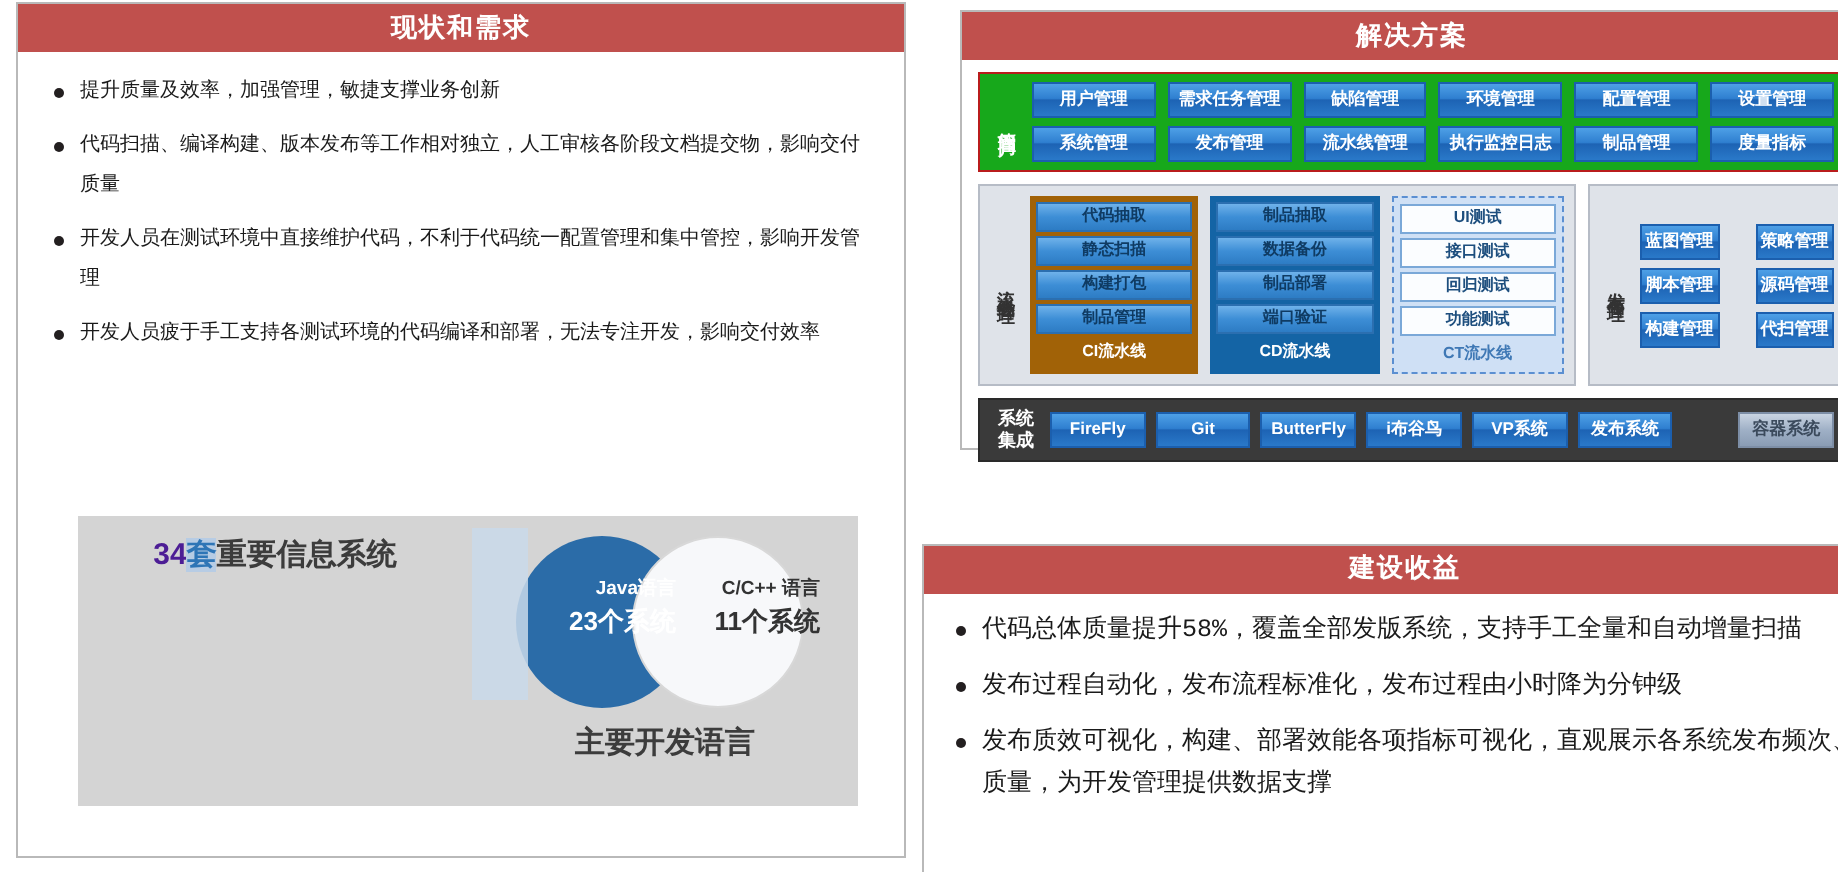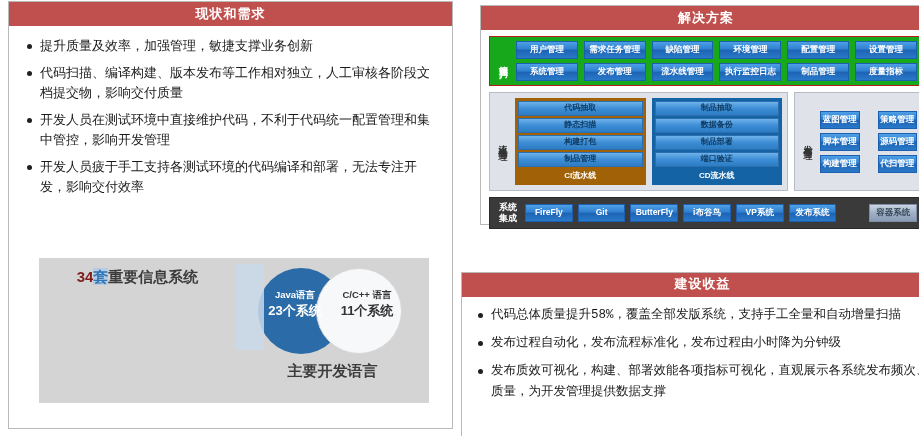--- a/index.html
+++ b/index.html
@@ -10,41 +10,41 @@
   .panel{position:absolute;background:#fff;border:1px solid #b9b9b9;box-sizing:border-box;}
   .panel-head{background:#c0504d;color:#fff;font-weight:bold;font-size:13px;
               text-align:center;line-height:24px;height:24px;letter-spacing:1px;}
 
   
   #panel-current{left:8px;top:1px;width:445px;height:428px;}
   .bullets{padding:10px 14px 0 16px;}
   .bullet{display:flex;align-items:flex-start;margin-bottom:7px;}
   .bullet .dot{flex:0 0 auto;width:5px;height:5px;background:#231f20;border-radius:50%;
                margin:8px 8px 0 2px;}
-  .bullet .txt{font-size:13px;line-height:20px;color:#1a1a1a;}
+  .bullet .txt{font-size:10px;line-height:20px;color:#1a1a1a;}
 
   
   .stats{position:absolute;left:30px;top:256px;width:390px;height:145px;display:flex;}
   .stats-left{width:197px;background:#d4d4d4;padding:8px 6px 6px 6px;box-sizing:border-box;}
   .stats-right{width:193px;background:#d4d4d4;box-sizing:border-box;position:relative;}
   .stat-title{text-align:center;font-weight:bold;font-size:15px;color:#3c3c3c;margin:2px 0 6px 0;}
-  .stat-title .num{color:#7f1d1d;}
+  .stat-title .num{color:#4c1d95;}
   .stat-title .num2{color:#2e75b6;background:#b7cce4;}
   .darkbox{background:#4a4a4a;margin:0 6px;padding:8px 0 6px 0;text-align:center;}
   .darkbox .line{color:#fff;font-weight:bold;font-size:13px;line-height:20px;letter-spacing:1px;}
   .darkbox .dots{color:#cfcfcf;font-size:11px;letter-spacing:3px;line-height:18px;}
 
   
   .venn{position:relative;height:96px;margin-top:6px;}
   .circle{position:absolute;width:86px;height:86px;border-radius:50%;top:4px;}
   .c-blue{left:22px;background:#2b6ca8;}
   .c-white{left:80px;background:#f7f8fa;border:1px solid #d8d8d8;box-sizing:border-box;}
   .c-overlap{left:80px;width:28px;height:86px;top:4px;background:#c9d9ea;opacity:.85;
              border-radius:0;overflow:hidden;}
-  .c-lab{position:absolute;text-align:center;width:86px;}
+  .c-lab{position:absolute;text-align:right;width:86px;}
   .lab-blue{left:16px;top:24px;color:#fff;}
   .lab-white{left:88px;top:24px;color:#333;}
   .lab-top{font-size:9.5px;font-weight:bold;line-height:14px;}
   .lab-big{font-size:13px;font-weight:bold;line-height:18px;}
   .venn-cap{text-align:center;font-weight:bold;font-size:15px;color:#3c3c3c;margin-top:2px;}
 
   
   #panel-solution{left:480px;top:5px;width:452px;height:220px;}
   .sol-body{padding:6px 8px 6px 8px;}
 
@@ -186,20 +186,27 @@
                 <div class="pbtn">制品管理</div>
                 <div class="pcap">CI流水线</div>
               </div>
               <div class="pipe-col cd">
                 <div class="pbtn">制品抽取</div>
                 <div class="pbtn">数据备份</div>
                 <div class="pbtn">制品部署</div>
                 <div class="pbtn">端口验证</div>
                 <div class="pcap">CD流水线</div>
               </div>
+              <div class="pipe-col ct">
+                <div class="pbtn light">UI测试</div>
+                <div class="pbtn light">接口测试</div>
+                <div class="pbtn light">回归测试</div>
+                <div class="pbtn light">功能测试</div>
+                <div class="pcap blue">CT流水线</div>
+              </div>
             </div>
         </div>
         <div class="rel-block">
           <div class="vlabel-dark">发布管理</div>
           <div class="rel-grid" id="release-grid">
               <div class="rbtn">蓝图管理</div>
               <div class="rbtn">策略管理</div>
               <div class="rbtn">脚本管理</div>
               <div class="rbtn">源码管理</div>
               <div class="rbtn">构建管理</div>

